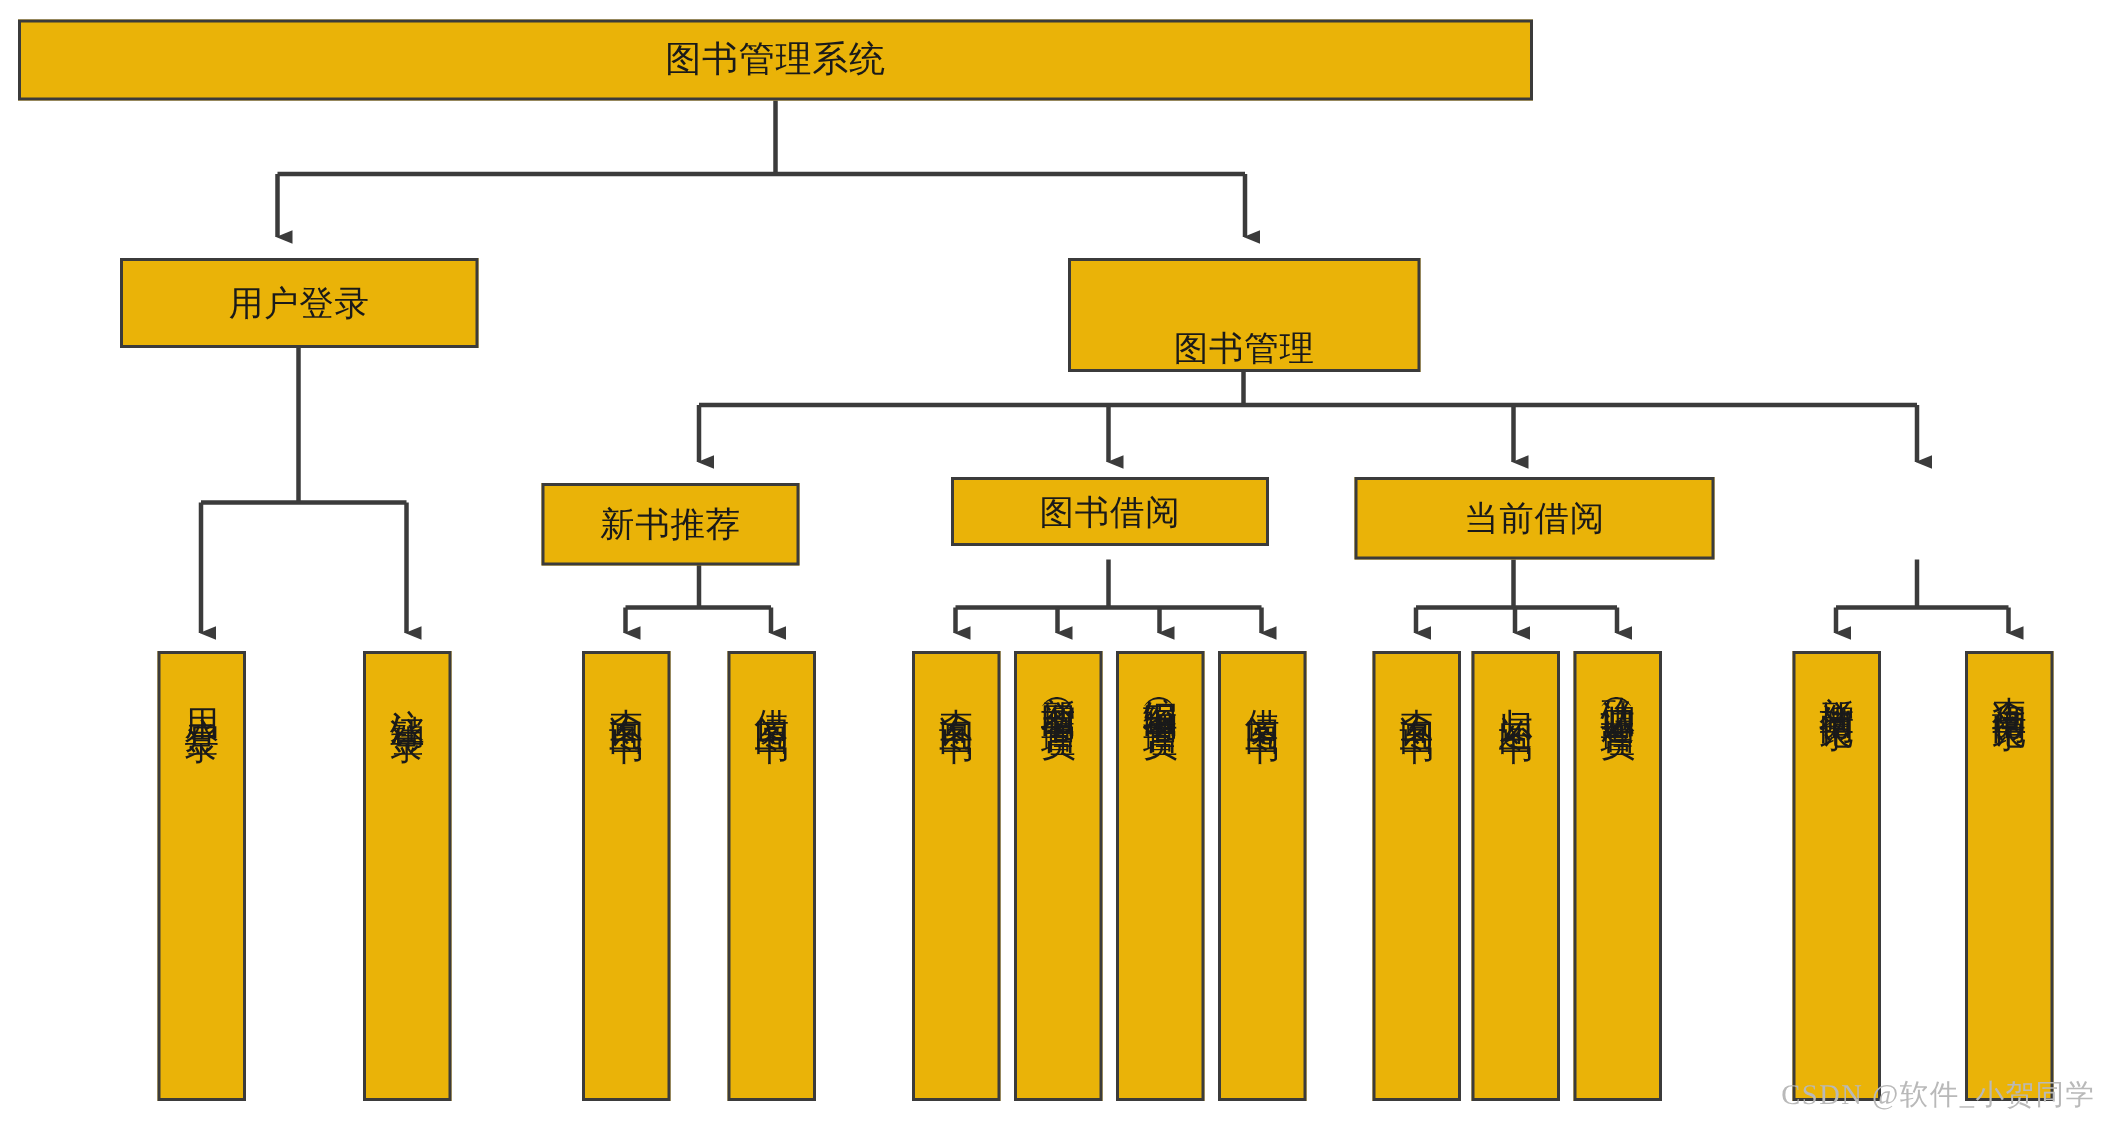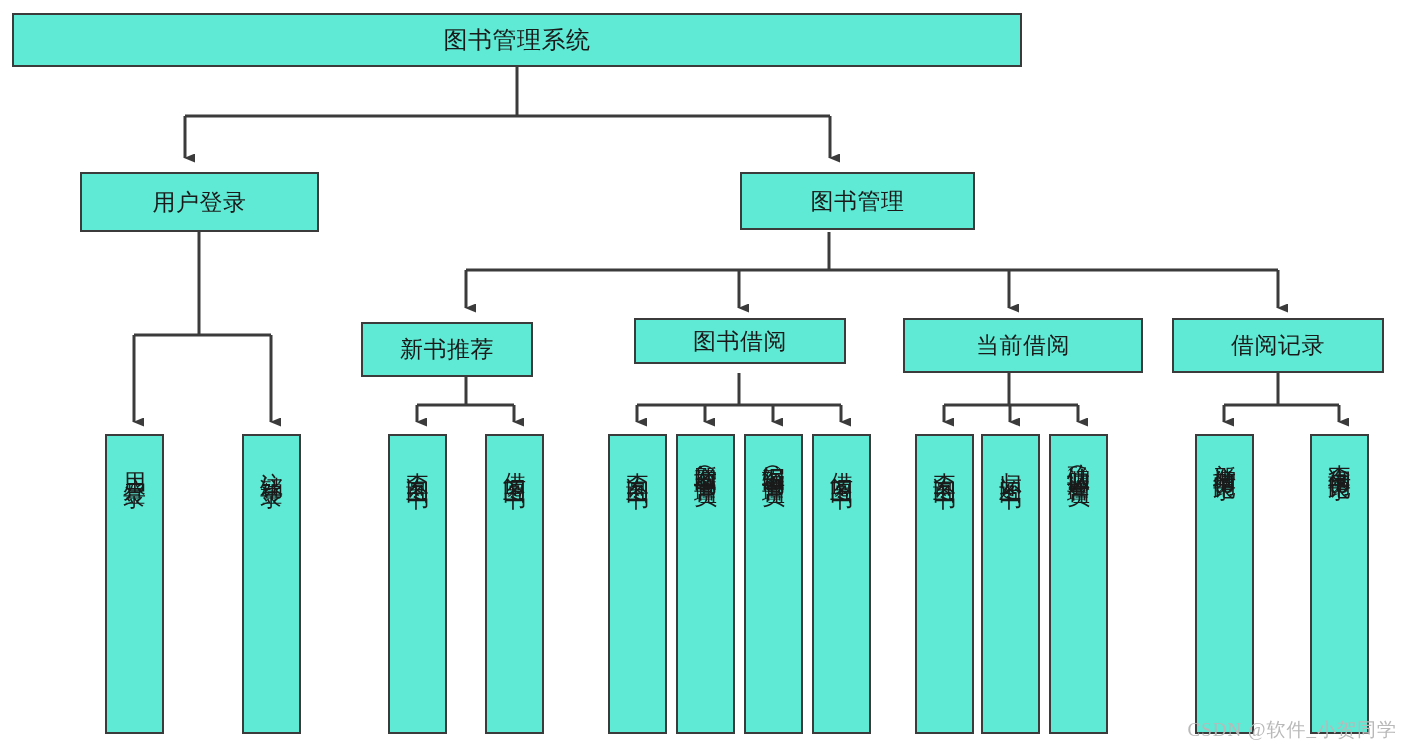--- a/index.html
+++ b/index.html
@@ -21,21 +21,21 @@
   #diagram-svg {
     position: absolute;
     left: 0;
     top: 0;
     width: 1405px;
     height: 747px;
   }
   .node {
     position: absolute;
     box-sizing: border-box;
-    background: #5eead4;
+    background: #eab308;
     border: 2.5px solid #3b3b3b;
     display: flex;
     align-items: center;
     justify-content: center;
     z-index: 2;
   }
   .node .node-label {
     color: #1a1a1a;
     letter-spacing: 0.5px;
     line-height: 1.22;
@@ -134,39 +134,36 @@
   </svg>
 
   <div class="node root horizontal" style="left:12px; top:13px; width:1010px; height:54px;">
     <span class="node-label">图书管理系统</span>
   </div>
 
   <div class="node horizontal" style="left:80px; top:172px; width:239px; height:60px;">
     <span class="node-label">用户登录</span>
   </div>
 
-  <div class="node horizontal" style="left:740px; top:172px; width:235px; height:58px;">
+  <div class="node horizontal" style="left:712px; top:172px; width:235px; height:76px;align-items:flex-end;">
     <span class="node-label">图书管理</span>
   </div>
 
   <div class="node horizontal" style="left:361px; top:322px; width:172px; height:55px;">
     <span class="node-label">新书推荐</span>
   </div>
 
   <div class="node horizontal" style="left:634px; top:318px; width:212px; height:46px;">
     <span class="node-label">图书借阅</span>
   </div>
 
   <div class="node horizontal" style="left:903px; top:318px; width:240px; height:55px;">
     <span class="node-label">当前借阅</span>
   </div>
 
-  <div class="node horizontal" style="left:1172px; top:318px; width:212px; height:55px;">
-    <span class="node-label">借阅记录</span>
-  </div>
 
   <div class="node vertical" style="left:105px; top:434px; width:59px; height:300px;">
     <span class="node-label">用户登录</span>
   </div>
 
   <div class="node vertical" style="left:242px; top:434px; width:59px; height:300px;">
     <span class="node-label">注销登录</span>
   </div>
 
   <div class="node vertical" style="left:388px; top:434px; width:59px; height:300px;">

